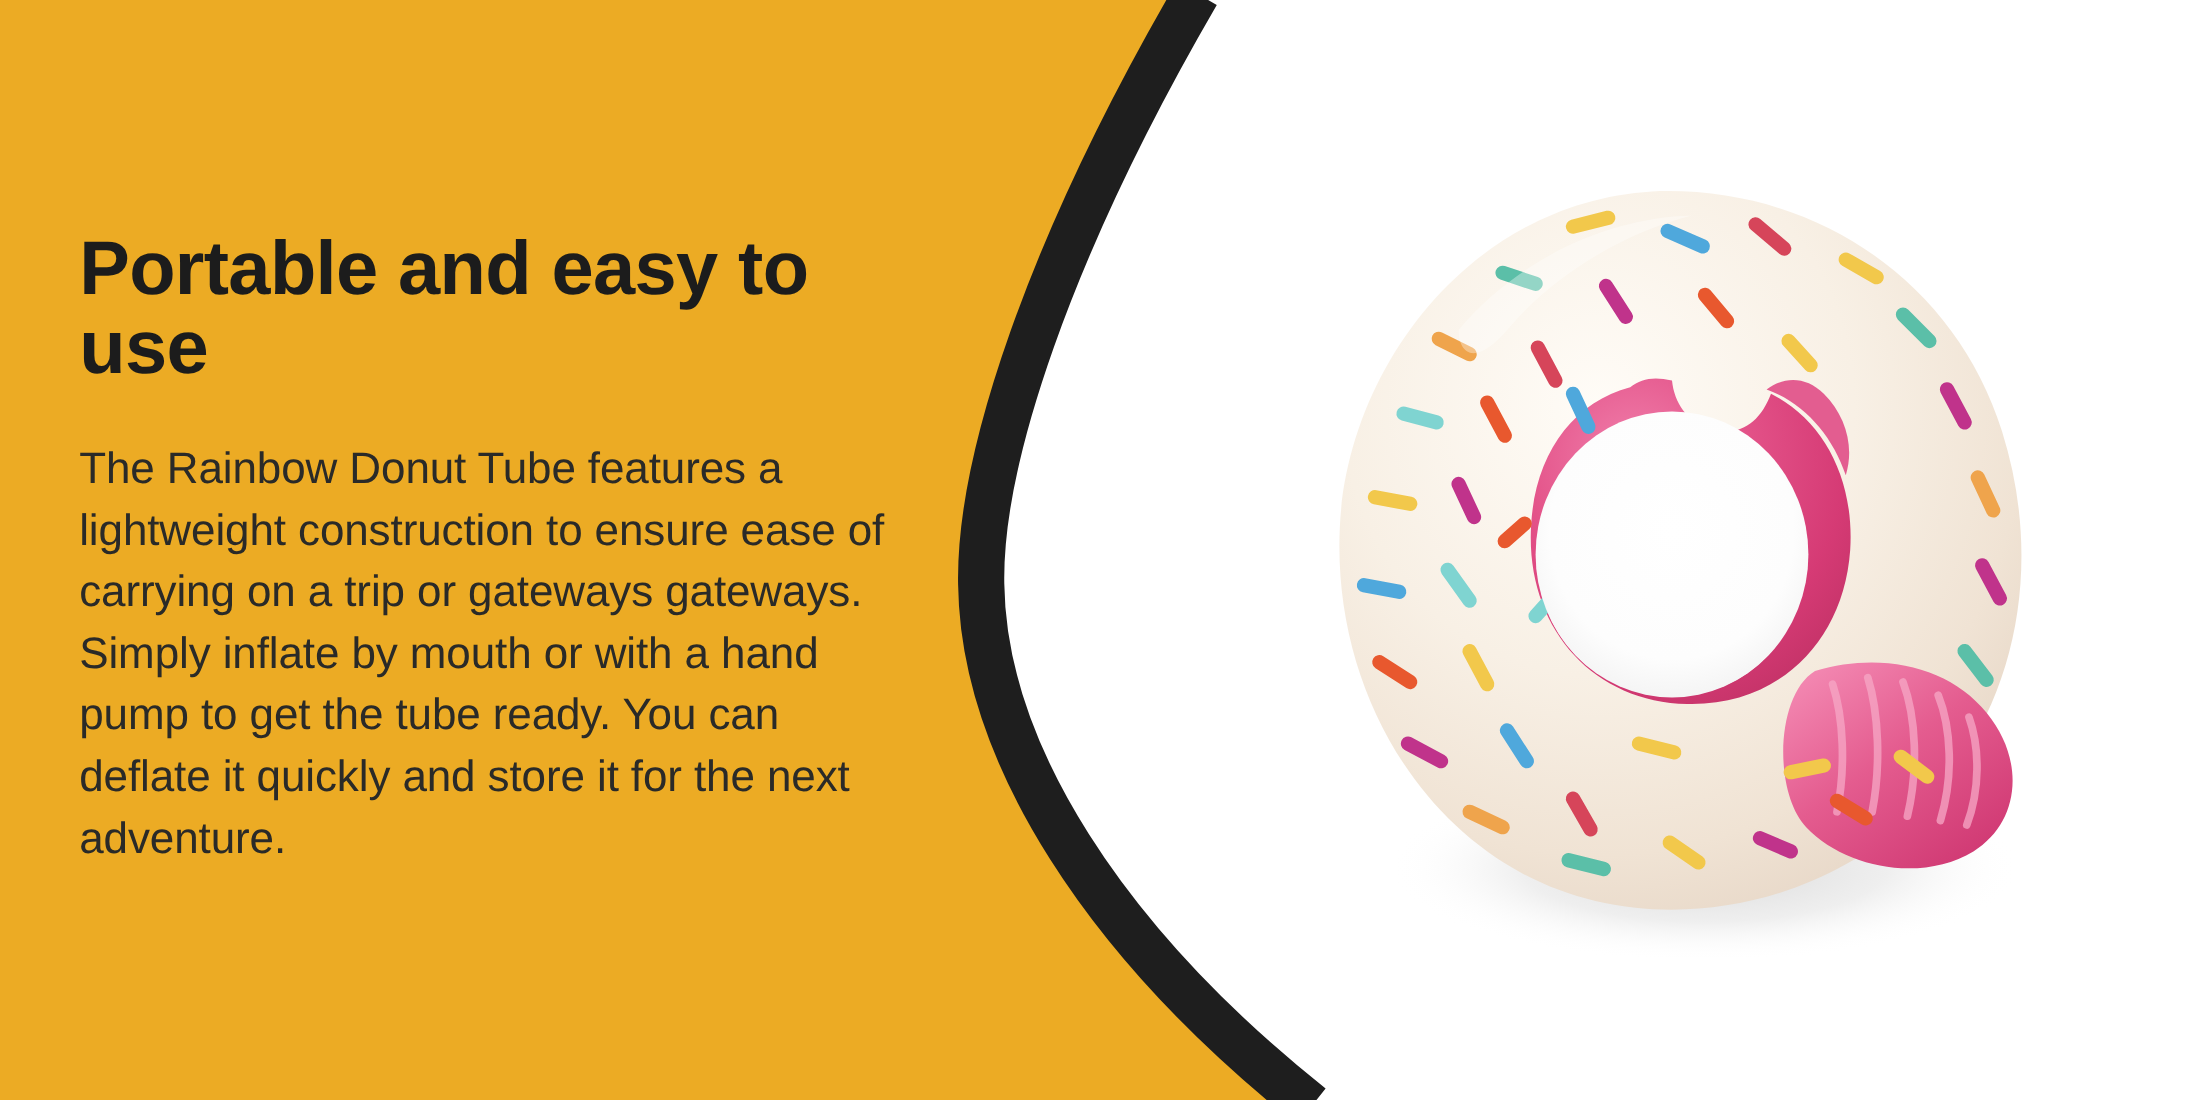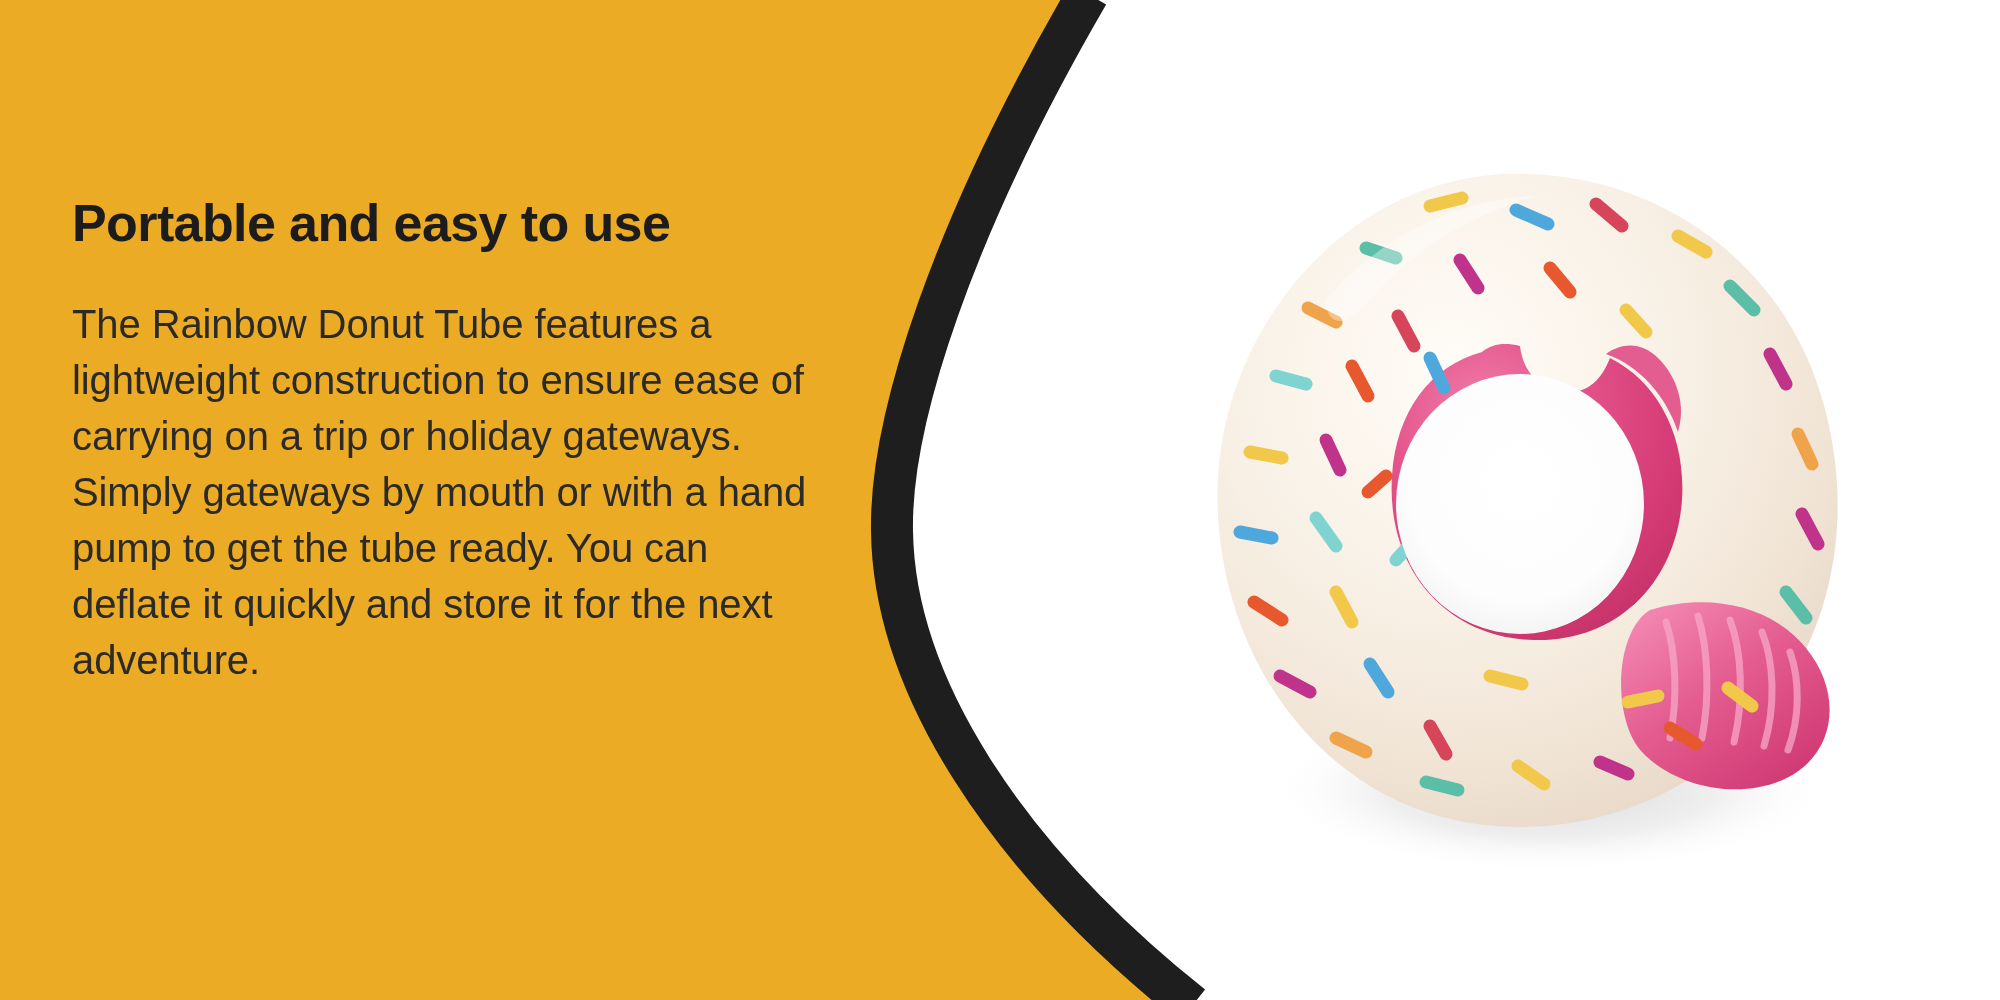--- a/index.html
+++ b/index.html
@@ -11,24 +11,24 @@
   #stage{position:relative;width:2000px;height:1000px;background:#ffffff;overflow:hidden;}
 
   
   .divider-svg{position:absolute;left:0;top:0;width:2000px;height:1000px;}
 
   
   .copy{
     position:absolute;left:72px;top:196px;width:790px;z-index:5;
   }
   .headline{
-    margin:0 0 46px 0;
+    margin:12px 0 46px 0;
     font-family:"Liberation Sans", sans-serif;
     font-weight:bold;
-    font-size:52px;
+    font-size:69px;
     line-height:1.04;
     letter-spacing:-0.6px;
     color:#1C1C1C;
   }
   .bodytext{
     margin:0;
     font-family:"Liberation Sans", sans-serif;
     font-weight:normal;
     font-size:40px;
     line-height:1.40;
@@ -50,21 +50,21 @@
 
   <svg class="divider-svg" viewBox="0 0 2000 1000" preserveAspectRatio="none" aria-hidden="true">
 
     <path d="M0,0 L1065,0 C930,230 870,420 872,530 C874,680 980,850 1165,1000 L0,1000 Z" fill="#ECAB24"></path>
 
     <path d="M1088,-6 C952,228 890,420 892,531 C894,684 1004,856 1192,1006" fill="none" stroke="#1E1E1E" stroke-width="42" stroke-linecap="butt"></path>
   </svg>
 
   <div class="copy">
     <h1 class="headline">Portable and easy to use</h1>
-    <p class="bodytext">The Rainbow Donut Tube features a lightweight construction to ensure ease of carrying on a trip or holiday gateways. Simply gateways by mouth or with a hand pump to get the tube ready. You can deflate it quickly and store it for the next adventure.</p>
+    <p class="bodytext">The Rainbow Donut Tube features a lightweight construction to ensure ease of carrying on a trip or gateways gateways. Simply inflate by mouth or with a hand pump to get the tube ready. You can deflate it quickly and store it for the next adventure.</p>
   </div>
 
   <div class="donut-wrap">
     <svg class="donut-svg" viewBox="0 0 760 730" aria-hidden="true">
       <defs>
         <radialGradient id="gGlaze" cx="38%" cy="30%" r="78%">
           <stop offset="0%" stop-color="#FFFCF7"></stop>
           <stop offset="48%" stop-color="#F8F0E5"></stop>
           <stop offset="80%" stop-color="#F0E3D4"></stop>
           <stop offset="100%" stop-color="#E6D6C6"></stop>

